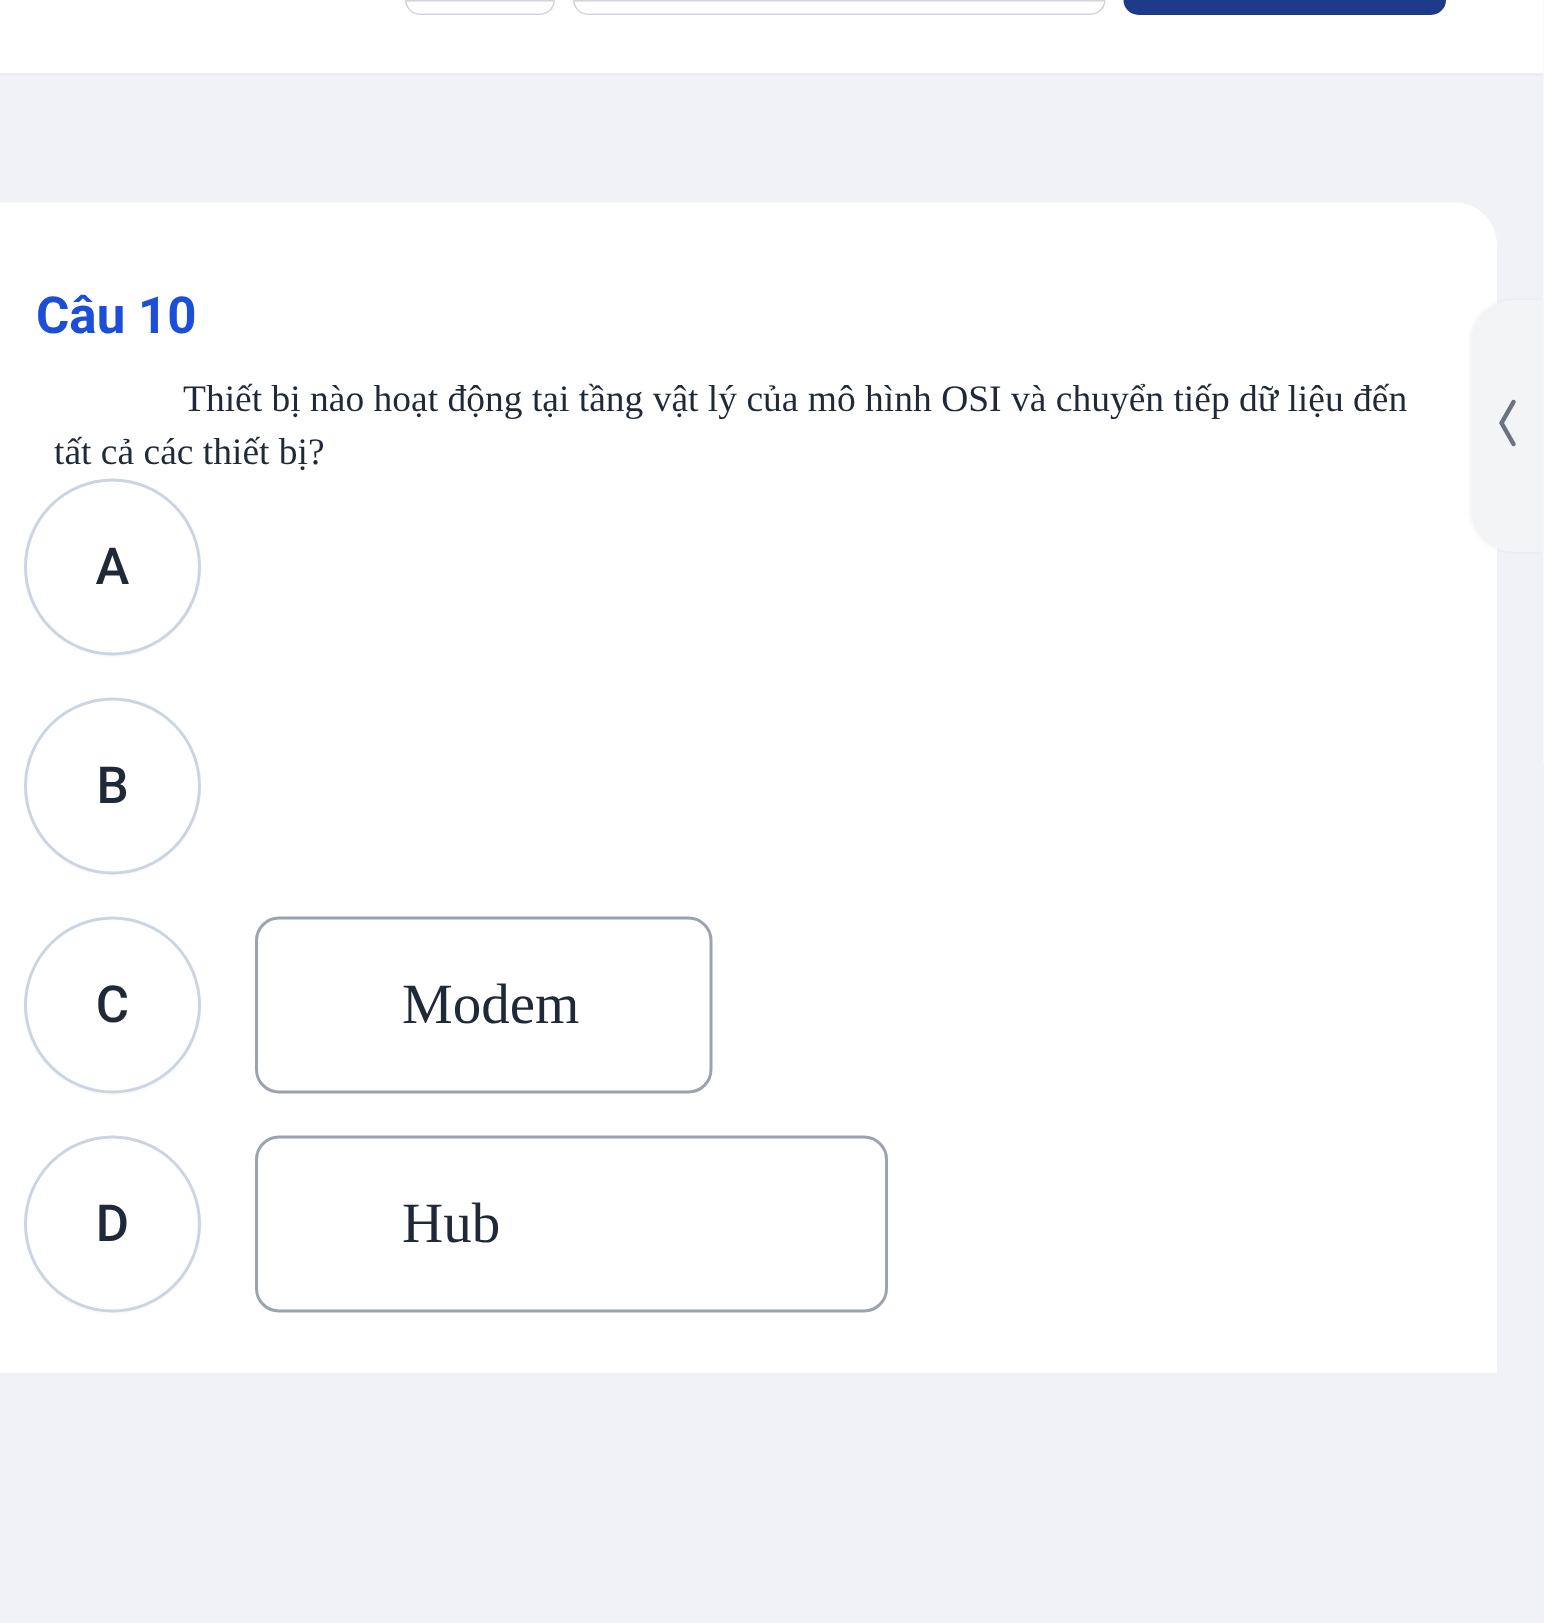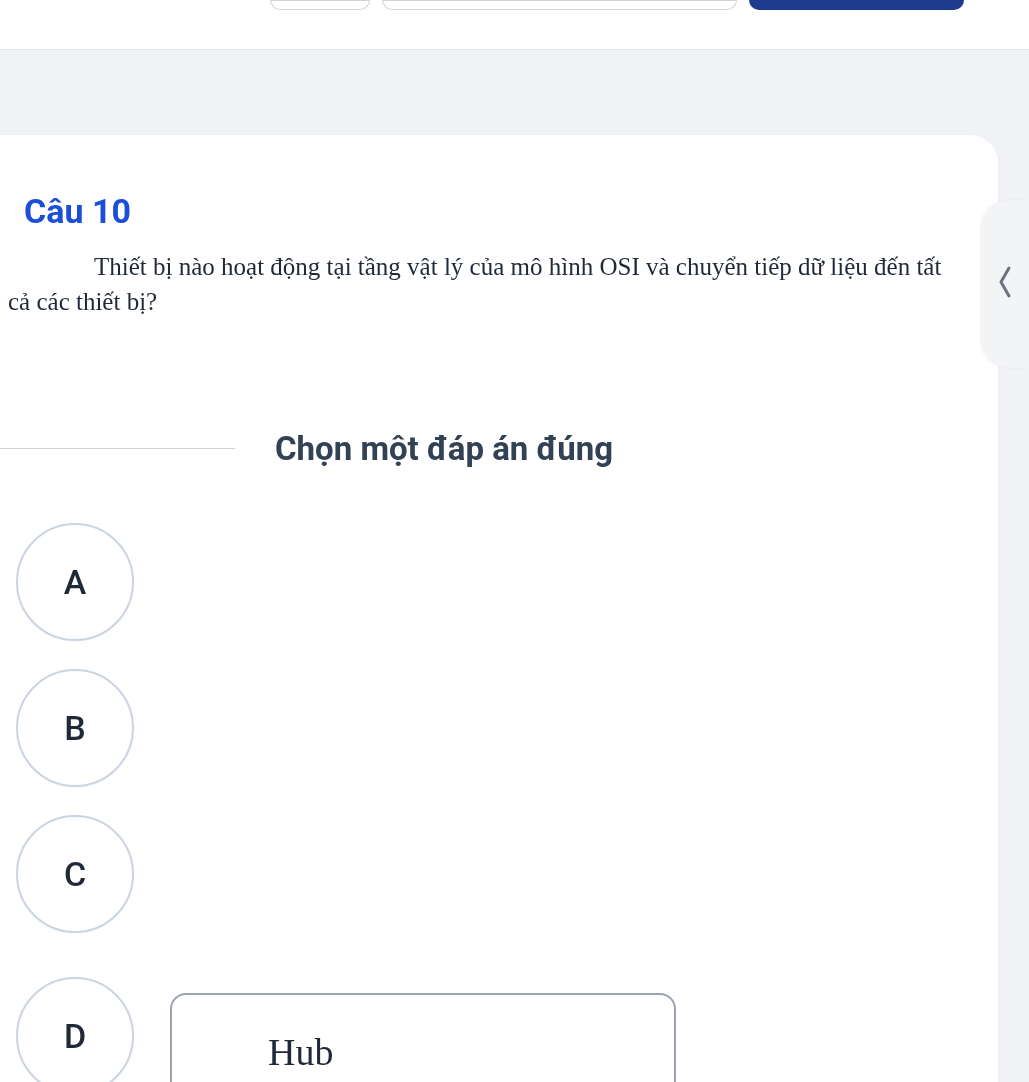--- a/index.html
+++ b/index.html
@@ -59,21 +59,21 @@
       font-weight: 700;
       color: #1d4ed8;
       margin-left: 24px;
       margin-bottom: 18px;
     }
     .question-text {
       font-family: Georgia, 'Times New Roman', serif;
       font-size: 25px;
       color: #1f2937;
       line-height: 1.4;
-      margin-left: 8px;
+      margin-left: 36px;
       margin-right: 50px;
       text-indent: 86px;
     }
     .instruction-row {
       display: flex;
       align-items: center;
       margin-top: 110px;
       margin-bottom: 55px;
     }
     .instruction-line {
@@ -120,21 +120,21 @@
       display: flex;
       align-items: center;
       padding-left: 96px;
       font-family: Georgia, 'Times New Roman', serif;
       font-size: 38px;
       color: #1f2937;
     }
     .answer-box.w-a { width: 565px; }
     .answer-box.w-b { width: 650px; }
     .answer-box.w-c { width: 305px; }
-    .answer-box.w-d { width: 506px; margin-top: 32px; }
+    .answer-box.w-d { width: 422px; }
     .side-tab {
       position: absolute;
       right: 0;
       top: 200px;
       width: 48px;
       height: 168px;
       background: #f3f4f6;
       border-top-left-radius: 28px;
       border-bottom-left-radius: 28px;
       display: flex;
@@ -153,34 +153,31 @@
 <div class="top-bar">
   <div class="top-btn-small"></div>
   <div class="top-btn-medium"></div>
   <div class="top-btn-primary"></div>
 </div>
 
 <div class="card">
   <h2 class="question-number">Câu 10</h2>
   <p class="question-text">Thiết bị nào hoạt động tại tầng vật lý của mô hình OSI và chuyển tiếp dữ liệu đến tất cả các thiết bị?</p>
 
-  <div class="instruction-row">
-    <div class="instruction-line"></div>
-    <div class="instruction-text">Chọn một đáp án đúng</div>
-  </div>
 
   <div class="answers" id="answers-container">
       <div class="answer-row">
         <div class="answer-letter">A</div>
       </div>
       <div class="answer-row">
         <div class="answer-letter">B</div>
       </div>
       <div class="answer-row">
         <div class="answer-letter">C</div>
+        <div class="answer-box w-c">Modem</div>
       </div>
       <div class="answer-row">
         <div class="answer-letter">D</div>
         <div class="answer-box w-d">Hub</div>
       </div>
     </div>
 </div>
 
 <div class="side-tab">
   <span>

